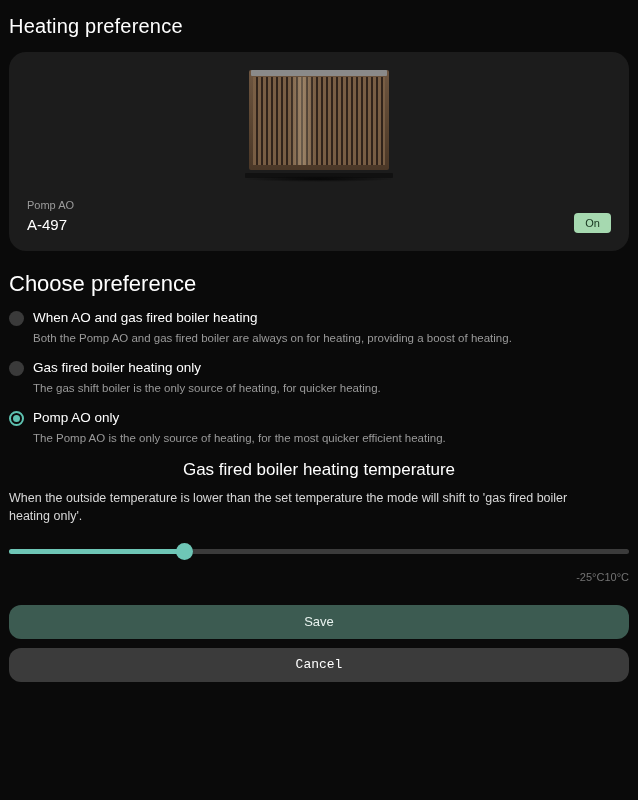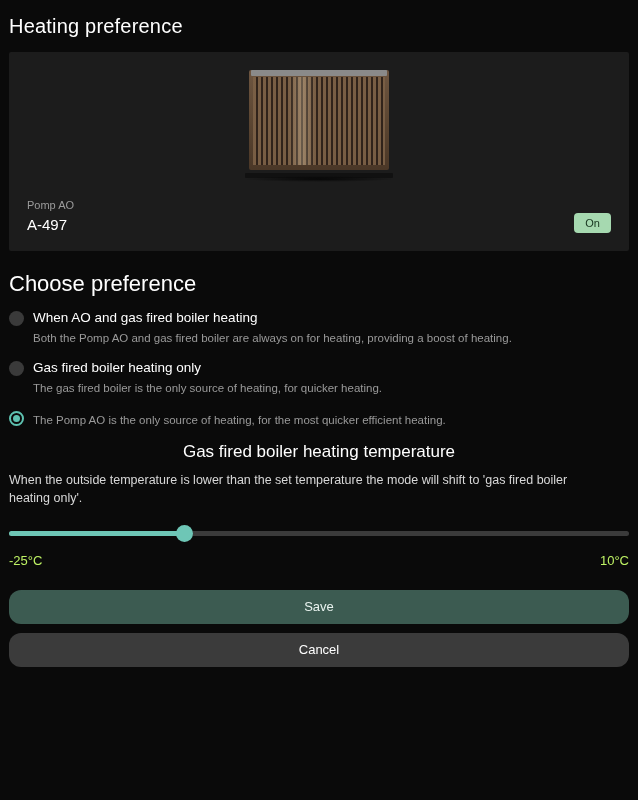--- a/index.html
+++ b/index.html
@@ -22,21 +22,21 @@
     font-weight: 400;
     letter-spacing: 0.2px;
     padding-top: 15px;
     padding-bottom: 14px;
     color: #ffffff;
   }
 
   
   .device-card {
     background: #1c1c1c;
-    border-radius: 2px;
+    border-radius: 17px;
     height: 199px;
     position: relative;
     overflow: hidden;
   }
   .device-image-wrap {
     display: flex;
     justify-content: center;
     align-items: flex-start;
     padding-top: 18px;
   }
@@ -214,24 +214,24 @@
     position: absolute;
     top: 0px;
     width: 17px;
     height: 17px;
     border-radius: 50%;
     background: #6ec6b6;
     cursor: pointer;
   }
   .slider-labels {
     display: flex;
-    justify-content: space-between;
+    justify-content: flex-end;
     margin-top: 10px;
-    font-size: 13px;
-    color: #bef264;
+    font-size: 11px;
+    color: #737373;
   }
 
   
   .btn {
     display: block;
     width: 100%;
     height: 34px;
     line-height: 34px;
     text-align: center;
     border-radius: 12px;
@@ -242,20 +242,21 @@
   }
   .btn-save {
     background: #3c5b51;
     color: #e9f3ef;
     margin-top: 22px;
   }
   .btn-cancel {
     background: #3b3b3b;
     color: #ffffff;
     margin-top: 9px;
+    font-family: Liberation Mono, monospace;
   }
 </style>
 </head>
 <body>
 
 <div class="page">
 
   <div class="page-title">Heating preference</div>
 
   <div class="device-card">
@@ -285,27 +286,28 @@
     <div class="option-texts">
       <div class="option-label">When AO and gas fired boiler heating</div>
       <div class="option-desc">Both the Pomp AO and gas fired boiler are always on for heating, providing a boost of heating.</div>
     </div>
   </div>
 
   <div class="option">
     <div class="radio"></div>
     <div class="option-texts">
       <div class="option-label">Gas fired boiler heating only</div>
-      <div class="option-desc">The gas fired boiler is the only source of heating, for quicker heating.</div>
+      <div class="option-desc">The gas shift boiler is the only source of heating, for quicker heating.</div>
     </div>
   </div>
 
   <div class="option">
     <div class="radio selected"></div>
     <div class="option-texts">
+      <div class="option-label">Pomp AO only</div>
       <div class="option-desc">The Pomp AO is the only source of heating, for the most quicker efficient heating.</div>
     </div>
   </div>
 
   <div class="temp-title">Gas fired boiler heating temperature</div>
   <div class="temp-desc">When the outside temperature is lower than the set temperature the mode will shift to 'gas fired boiler heating only'.</div>
 
   <div class="slider-wrap">
     <div class="slider-track"></div>
     <div class="slider-fill" id="slider-fill" style="width: 175.74px;"></div>

